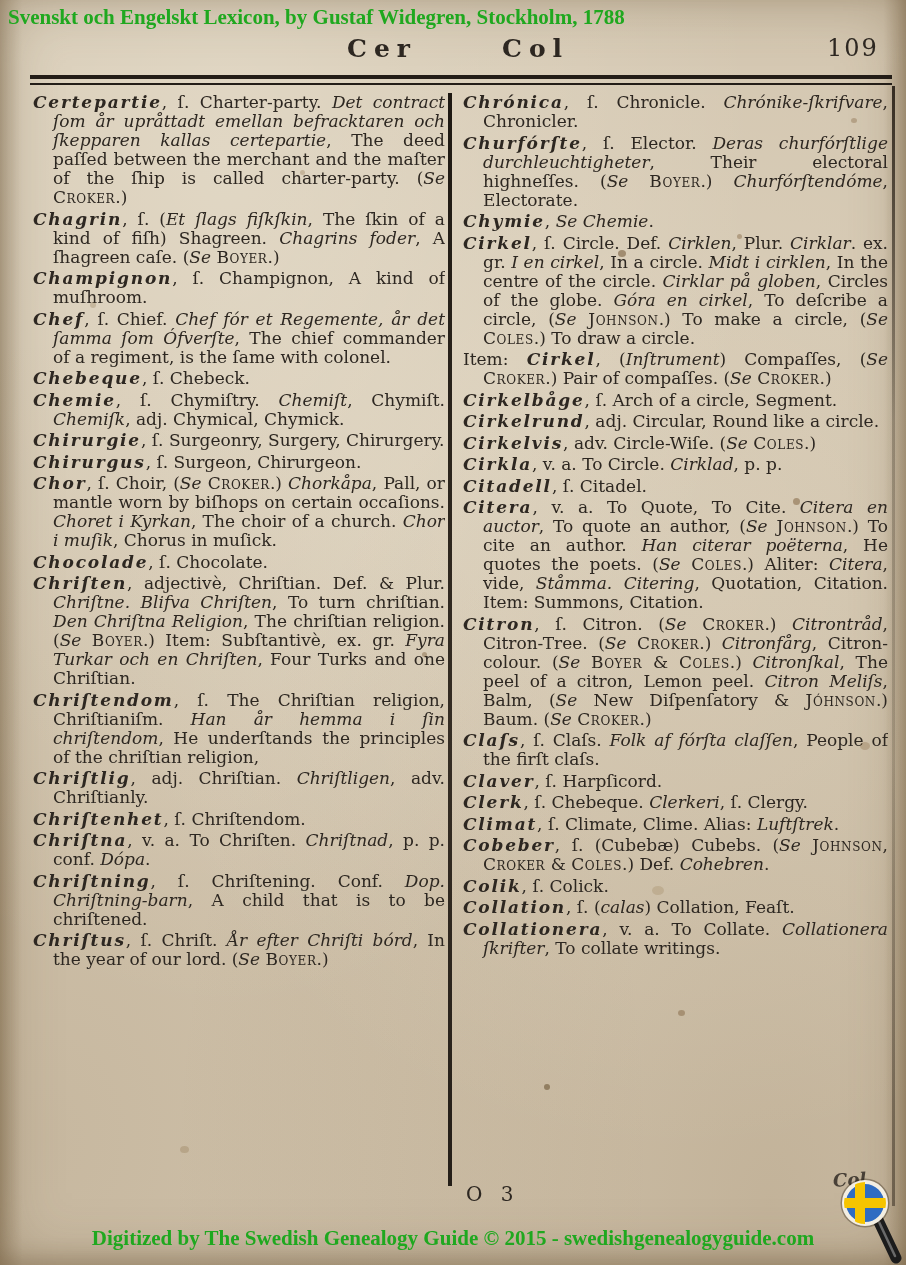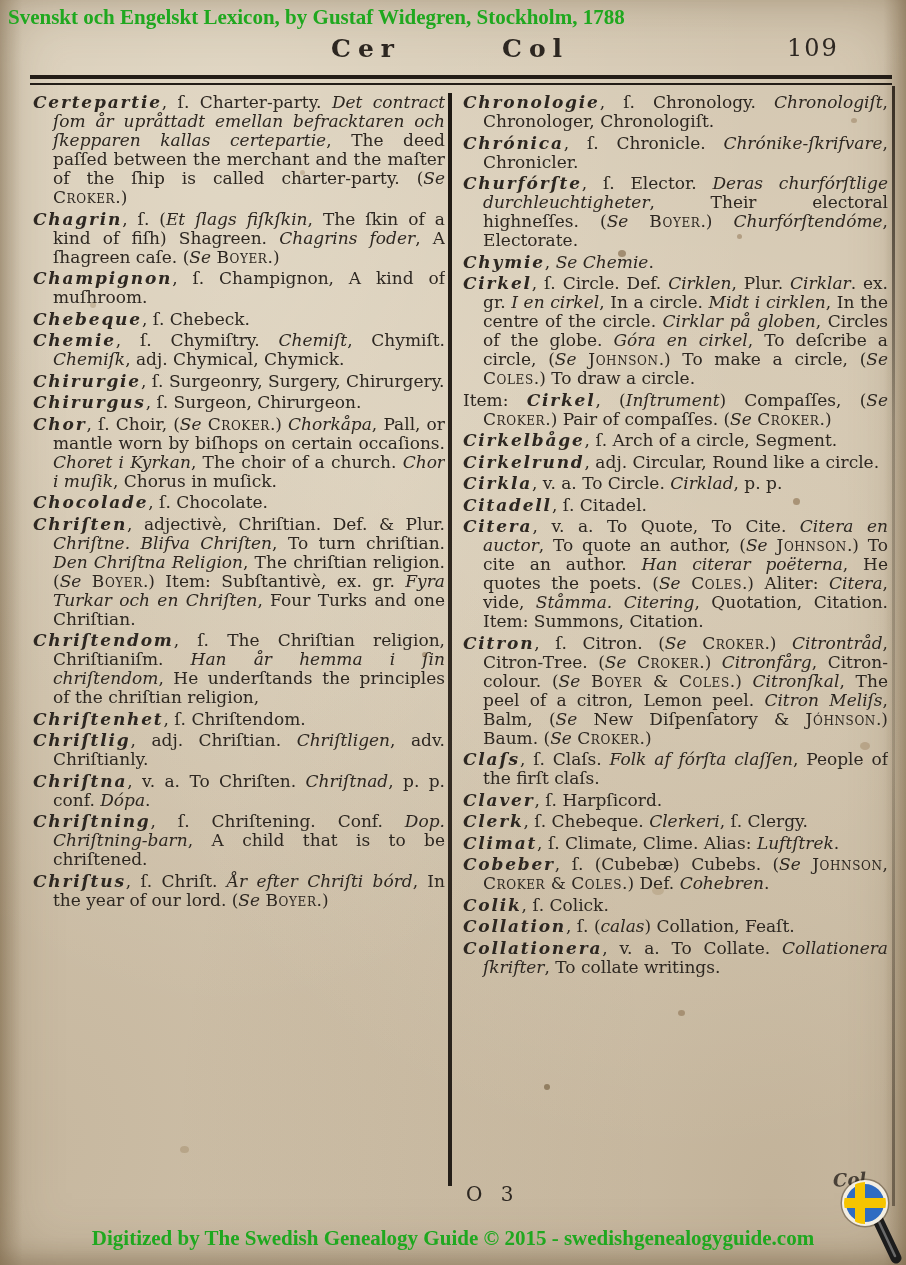--- a/index.html
+++ b/index.html
@@ -18,23 +18,23 @@
   }
   .banner-top{
     position:absolute;left:8px;top:5px;white-space:nowrap;
     font-family:"Liberation Serif", serif;font-weight:bold;font-size:21px;
     color:var(--green,#1fa81f);
     text-align:right;
   }
   .running-head{position:absolute;top:34px;left:0;width:100%;height:32px;
     font-weight:bold;font-size:25px;}
   .rh-word{position:absolute;letter-spacing:7px;}
-  .rh-left{left:331px;}
+  .rh-left{left:347px;}
   .rh-right{left:502px;}
-  .rh-page{position:absolute;left:787px;letter-spacing:2px;font-weight:normal;font-size:24px;}
+  .rh-page{position:absolute;left:827px;letter-spacing:2px;font-weight:normal;font-size:24px;}
   .double-rule{
     position:absolute;left:30px;top:75px;width:862px;height:4px;
     border-top:4px solid #231d17;border-bottom:2px solid #231d17;
   }
   .col-divider{
     position:absolute;left:448px;top:93px;width:4px;height:1093px;
     background:linear-gradient(to bottom,#1e1913,#352d24 60%,#241e18);
   }
   .page-edge-line{
     position:absolute;left:892px;top:86px;width:3px;height:1120px;
@@ -69,44 +69,45 @@
     <span class="rh-word rh-right">Col</span>
     <span class="rh-page">109</span>
   </div>
 
   <div class="double-rule"></div>
 
   <div class="col col-left">
       <p class="entry"><span class="sg-h">Certepartie</span><span class="sg-r">, ſ. Charter-party. </span><span class="sg-i">Det contract ſom år upråttadt emellan befracktaren och ſkepparen kallas certepartie</span><span class="sg-r">, The deed paſſed between the merchant and the maſter of the ſhip is called charter-party. (</span><span class="sg-i">Se </span><span class="sg-c">Croker</span><span class="sg-r">.)</span></p>
       <p class="entry"><span class="sg-h">Chagrin</span><span class="sg-r">, ſ. (</span><span class="sg-i">Et ſlags fiſkſkin</span><span class="sg-r">, The ſkin of a kind of fiſh) Shagreen. </span><span class="sg-i">Chagrins foder</span><span class="sg-r">, A ſhagreen caſe. (</span><span class="sg-i">Se </span><span class="sg-c">Boyer</span><span class="sg-r">.)</span></p>
       <p class="entry"><span class="sg-h">Champignon</span><span class="sg-r">, ſ. Champignon, A kind of muſhroom.</span></p>
+      <p class="entry"><span class="sg-h">Chef</span><span class="sg-r">, ſ. Chief. </span><span class="sg-i">Chef fór et Regemente, år det ſamma ſom Ófverſte</span><span class="sg-r">, The chief commander of a regiment, is the ſame with colonel.</span></p>
       <p class="entry"><span class="sg-h">Chebeque</span><span class="sg-r">, ſ. Chebeck.</span></p>
       <p class="entry"><span class="sg-h">Chemie</span><span class="sg-r">, ſ. Chymiſtry. </span><span class="sg-i">Chemiſt</span><span class="sg-r">, Chymiſt. </span><span class="sg-i">Chemiſk</span><span class="sg-r">, adj. Chymical, Chymick.</span></p>
       <p class="entry"><span class="sg-h">Chirurgie</span><span class="sg-r">, ſ. Surgeonry, Surgery, Chirurgery.</span></p>
       <p class="entry"><span class="sg-h">Chirurgus</span><span class="sg-r">, ſ. Surgeon, Chirurgeon.</span></p>
       <p class="entry"><span class="sg-h">Chor</span><span class="sg-r">, ſ. Choir, (</span><span class="sg-i">Se </span><span class="sg-c">Croker</span><span class="sg-r">.) </span><span class="sg-i">Chorkåpa</span><span class="sg-r">, Pall, or mantle worn by biſhops on certain occaſions. </span><span class="sg-i">Choret i Kyrkan</span><span class="sg-r">, The choir of a church. </span><span class="sg-i">Chor i muſik</span><span class="sg-r">, Chorus in muſick.</span></p>
       <p class="entry"><span class="sg-h">Chocolade</span><span class="sg-r">, ſ. Chocolate.</span></p>
       <p class="entry"><span class="sg-h">Chriſten</span><span class="sg-r">, adjectivè, Chriſtian. Def. &amp; Plur. </span><span class="sg-i">Chriſtne. Blifva Chriſten</span><span class="sg-r">, To turn chriſtian. </span><span class="sg-i">Den Chriſtna Religion</span><span class="sg-r">, The chriſtian religion. (</span><span class="sg-i">Se </span><span class="sg-c">Boyer</span><span class="sg-r">.) Item: Subſtantivè, ex. gr. </span><span class="sg-i">Fyra Turkar och en Chriſten</span><span class="sg-r">, Four Turks and one Chriſtian.</span></p>
       <p class="entry"><span class="sg-h">Chriſtendom</span><span class="sg-r">, ſ. The Chriſtian religion, Chriſtianiſm. </span><span class="sg-i">Han år hemma i ſin chriſtendom</span><span class="sg-r">, He underſtands the principles of the chriſtian religion,</span></p>
+      <p class="entry"><span class="sg-h">Chriſtlig</span><span class="sg-r">, adj. Chriſtian. </span><span class="sg-i">Chriſtligen</span><span class="sg-r">, adv. Chriſtianly.</span></p>
       <p class="entry"><span class="sg-h">Chriſtenhet</span><span class="sg-r">, ſ. Chriſtendom.</span></p>
-      <p class="entry"><span class="sg-h">Chriſtlig</span><span class="sg-r">, adj. Chriſtian. </span><span class="sg-i">Chriſtligen</span><span class="sg-r">, adv. Chriſtianly.</span></p>
       <p class="entry"><span class="sg-h">Chriſtna</span><span class="sg-r">, v. a. To Chriſten. </span><span class="sg-i">Chriſtnad</span><span class="sg-r">, p. p. conf. </span><span class="sg-i">Dópa</span><span class="sg-r">.</span></p>
       <p class="entry"><span class="sg-h">Chriſtning</span><span class="sg-r">, ſ. Chriſtening. Conf. </span><span class="sg-i">Dop. Chriſtning-barn</span><span class="sg-r">, A child that is to be chriſtened.</span></p>
       <p class="entry"><span class="sg-h">Chriſtus</span><span class="sg-r">, ſ. Chriſt. </span><span class="sg-i">År efter Chriſti bórd</span><span class="sg-r">, In the year of our lord. (</span><span class="sg-i">Se </span><span class="sg-c">Boyer</span><span class="sg-r">.)</span></p>
     </div>
   <div class="col-divider"></div>
   <div class="col col-right">
-      <p class="entry"><span class="sg-h">Chronologie</span><span class="sg-r">, ſ. Chronology. </span><span class="sg-i">Chronologiſt</span><span class="sg-r">, Chronologer, Chronologiſt.</span></p>
       <p class="entry"><span class="sg-h">Chrónica</span><span class="sg-r">, ſ. Chronicle. </span><span class="sg-i">Chrónike-ſkrifvare</span><span class="sg-r">, Chronicler.</span></p>
       <p class="entry"><span class="sg-h">Churfórſte</span><span class="sg-r">, ſ. Elector. </span><span class="sg-i">Deras churfórſtlige durchleuchtigheter</span><span class="sg-r">, Their electoral highneſſes. (</span><span class="sg-i">Se </span><span class="sg-c">Boyer</span><span class="sg-r">.) </span><span class="sg-i">Churfórſtendóme</span><span class="sg-r">, Electorate.</span></p>
       <p class="entry"><span class="sg-h">Chymie</span><span class="sg-r">, </span><span class="sg-i">Se Chemie</span><span class="sg-r">.</span></p>
       <p class="entry"><span class="sg-h">Cirkel</span><span class="sg-r">, ſ. Circle. Def. </span><span class="sg-i">Cirklen</span><span class="sg-r">, Plur. </span><span class="sg-i">Cirklar</span><span class="sg-r">. ex. gr. </span><span class="sg-i">I en cirkel</span><span class="sg-r">, In a circle. </span><span class="sg-i">Midt i cirklen</span><span class="sg-r">, In the centre of the circle. </span><span class="sg-i">Cirklar på globen</span><span class="sg-r">, Circles of the globe. </span><span class="sg-i">Góra en cirkel</span><span class="sg-r">, To deſcribe a circle, (</span><span class="sg-i">Se </span><span class="sg-c">Johnson</span><span class="sg-r">.) To make a circle, (</span><span class="sg-i">Se </span><span class="sg-c">Coles</span><span class="sg-r">.) To draw a circle.</span></p>
       <p class="entry"><span class="sg-r">Item: </span><span class="sg-h">Cirkel</span><span class="sg-r">, (</span><span class="sg-i">Inſtrument</span><span class="sg-r">) Compaſſes, (</span><span class="sg-i">Se </span><span class="sg-c">Croker</span><span class="sg-r">.) Pair of compaſſes. (</span><span class="sg-i">Se </span><span class="sg-c">Croker</span><span class="sg-r">.)</span></p>
       <p class="entry"><span class="sg-h">Cirkelbåge</span><span class="sg-r">, ſ. Arch of a circle, Segment.</span></p>
       <p class="entry"><span class="sg-h">Cirkelrund</span><span class="sg-r">, adj. Circular, Round like a circle.</span></p>
+      <p class="entry"><span class="sg-h">Cirkelvis</span><span class="sg-r">, adv. Circle-Wiſe. (</span><span class="sg-i">Se </span><span class="sg-c">Coles</span><span class="sg-r">.)</span></p>
       <p class="entry"><span class="sg-h">Cirkla</span><span class="sg-r">, v. a. To Circle. </span><span class="sg-i">Cirklad</span><span class="sg-r">, p. p.</span></p>
       <p class="entry"><span class="sg-h">Citadell</span><span class="sg-r">, ſ. Citadel.</span></p>
       <p class="entry"><span class="sg-h">Citera</span><span class="sg-r">, v. a. To Quote, To Cite. </span><span class="sg-i">Citera en auctor</span><span class="sg-r">, To quote an author, (</span><span class="sg-i">Se </span><span class="sg-c">Johnson</span><span class="sg-r">.) To cite an author. </span><span class="sg-i">Han citerar poëterna</span><span class="sg-r">, He quotes the poets. (</span><span class="sg-i">Se </span><span class="sg-c">Coles</span><span class="sg-r">.) Aliter: </span><span class="sg-i">Citera</span><span class="sg-r">, vide, </span><span class="sg-i">Ståmma. Citering</span><span class="sg-r">, Quotation, Citation. Item: Summons, Citation.</span></p>
       <p class="entry"><span class="sg-h">Citron</span><span class="sg-r">, ſ. Citron. (</span><span class="sg-i">Se </span><span class="sg-c">Croker</span><span class="sg-r">.) </span><span class="sg-i">Citrontråd</span><span class="sg-r">, Citron-Tree. (</span><span class="sg-i">Se </span><span class="sg-c">Croker</span><span class="sg-r">.) </span><span class="sg-i">Citronfårg</span><span class="sg-r">, Citron-colour. (</span><span class="sg-i">Se </span><span class="sg-c">Boyer</span><span class="sg-r"> &amp; </span><span class="sg-c">Coles</span><span class="sg-r">.) </span><span class="sg-i">Citronſkal</span><span class="sg-r">, The peel of a citron, Lemon peel. </span><span class="sg-i">Citron Meliſs</span><span class="sg-r">, Balm, (</span><span class="sg-i">Se </span><span class="sg-r">New Diſpenſatory &amp; </span><span class="sg-c">Jóhnson</span><span class="sg-r">.) Baum. (</span><span class="sg-i">Se </span><span class="sg-c">Croker</span><span class="sg-r">.)</span></p>
       <p class="entry"><span class="sg-h">Claſs</span><span class="sg-r">, ſ. Claſs. </span><span class="sg-i">Folk af fórſta claſſen</span><span class="sg-r">, People of the firſt claſs.</span></p>
       <p class="entry"><span class="sg-h">Claver</span><span class="sg-r">, ſ. Harpſicord.</span></p>
       <p class="entry"><span class="sg-h">Clerk</span><span class="sg-r">, ſ. Chebeque. </span><span class="sg-i">Clerkeri</span><span class="sg-r">, ſ. Clergy.</span></p>
       <p class="entry"><span class="sg-h">Climat</span><span class="sg-r">, ſ. Climate, Clime. Alias: </span><span class="sg-i">Luftſtrek</span><span class="sg-r">.</span></p>
       <p class="entry"><span class="sg-h">Cobeber</span><span class="sg-r">, ſ. (Cubebæ) Cubebs. (</span><span class="sg-i">Se </span><span class="sg-c">Johnson</span><span class="sg-r">, </span><span class="sg-c">Croker</span><span class="sg-r"> &amp; </span><span class="sg-c">Coles</span><span class="sg-r">.) Def. </span><span class="sg-i">Cohebren</span><span class="sg-r">.</span></p>
       <p class="entry"><span class="sg-h">Colik</span><span class="sg-r">, ſ. Colick.</span></p>

